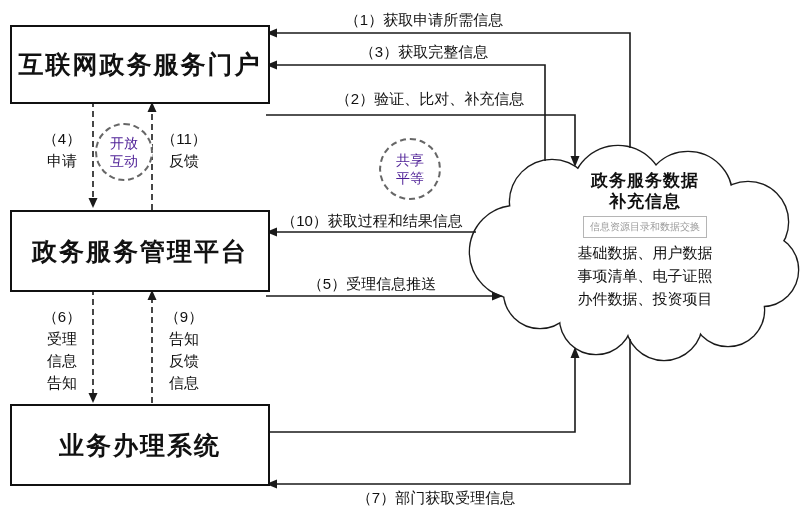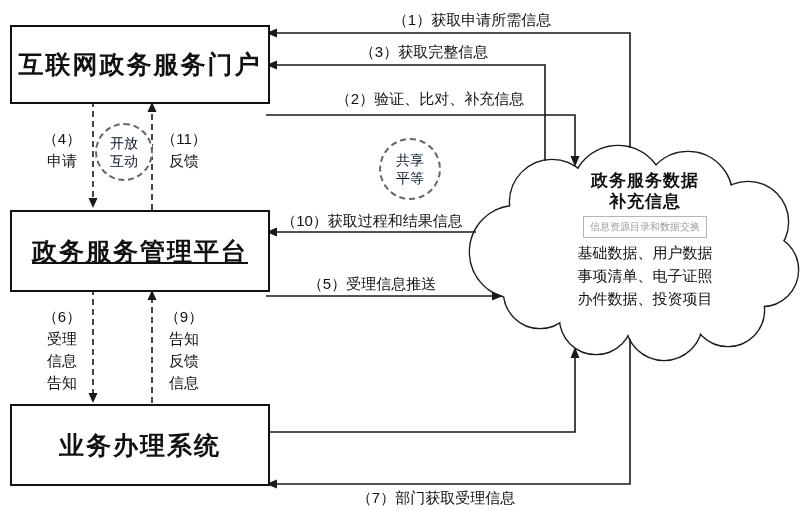--- a/index.html
+++ b/index.html
@@ -7,42 +7,42 @@
     position:relative;width:800px;height:511px;background:#fff;overflow:hidden;
     font-family:"Liberation Sans","DejaVu Sans",sans-serif;color:#111;
   }
   .lines-svg{position:absolute;left:0;top:0;}
   .node{
     position:absolute;border:2px solid #111;background:#fff;
     display:flex;align-items:center;justify-content:center;
     font-weight:bold;font-size:25px;letter-spacing:2px;white-space:nowrap;
   }
   .node-portal{left:10px;top:25px;width:256px;height:75px;}
-  .node-mgmt{left:10px;top:210px;width:256px;height:78px;text-decoration:underline;}
+  .node-mgmt{left:10px;top:210px;width:256px;height:78px;}
   .node-biz{left:10px;top:404px;width:256px;height:78px;}
   .lbl{
     position:absolute;font-size:15px;white-space:nowrap;
     transform:translateX(-50%);line-height:17px;
   }
-  .lbl-e1{left:424px;top:11px;margin-left:48px;}
+  .lbl-e1{left:424px;top:11px;}
   .lbl-e3{left:424px;top:43px;}
   .lbl-e2{left:430px;top:90px;}
   .lbl-e10{left:372px;top:212px;}
   .lbl-e5{left:372px;top:275px;}
   .lbl-e8{left:428px;top:409px;}
   .lbl-e7{left:408px;top:489px;margin-left:28px;}
   .vlbl{position:absolute;width:52px;text-align:center;font-size:15px;line-height:22px;}
   .vlbl-e4{left:36px;top:128px;}
   .vlbl-e11{left:158px;top:128px;}
   .vlbl-e6{left:36px;top:306px;}
   .vlbl-e9{left:158px;top:306px;}
   .dcircle{
     position:absolute;border:2px dashed #666;border-radius:50%;background:#fff;
     display:flex;flex-direction:column;align-items:center;justify-content:center;
-    font-size:14px;line-height:18px;color:#0f172a;
+    font-size:14px;line-height:18px;color:#4c1d95;
   }
   .dcircle-open{left:95px;top:123px;width:54px;height:54px;}
   .dcircle-share{left:379px;top:138px;width:58px;height:58px;}
   .cloud-text{position:absolute;left:500px;top:170px;width:290px;text-align:center;}
   .cloud-title{font-size:17px;font-weight:bold;line-height:21px;letter-spacing:1px;}
   .cloud-tag{
     display:inline-block;margin:4px 0 3px;padding:0 6px;border:1px solid #b5b5b5;
     color:#9b9b9b;font-size:10px;line-height:20px;white-space:nowrap;
   }
   .cloud-item{font-size:15px;line-height:23px;white-space:nowrap;}

